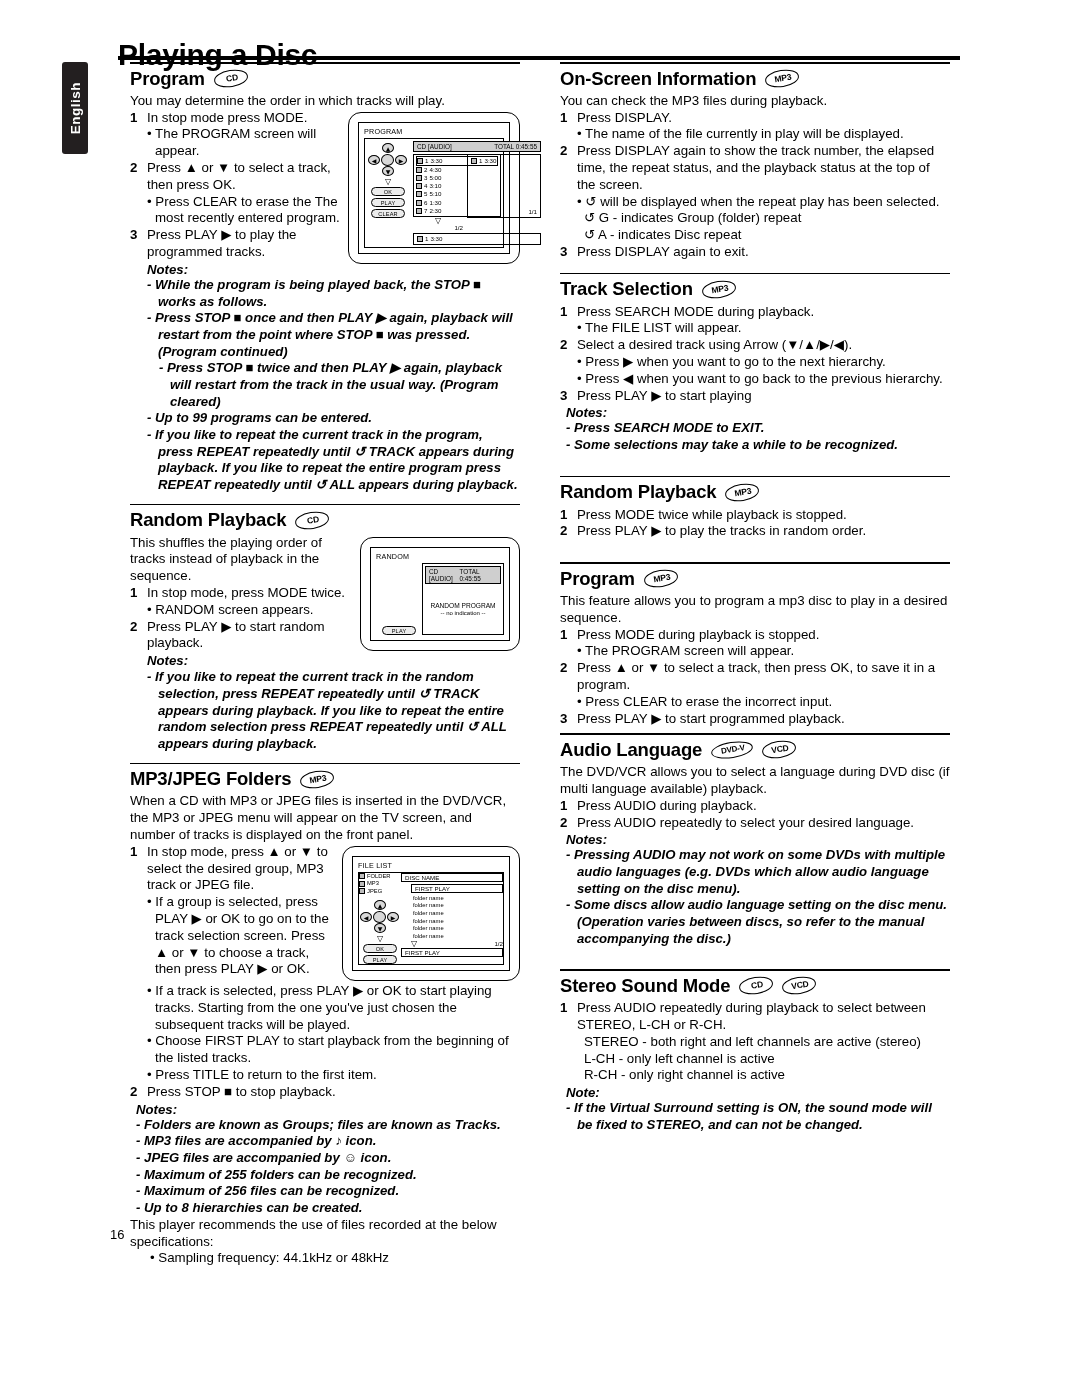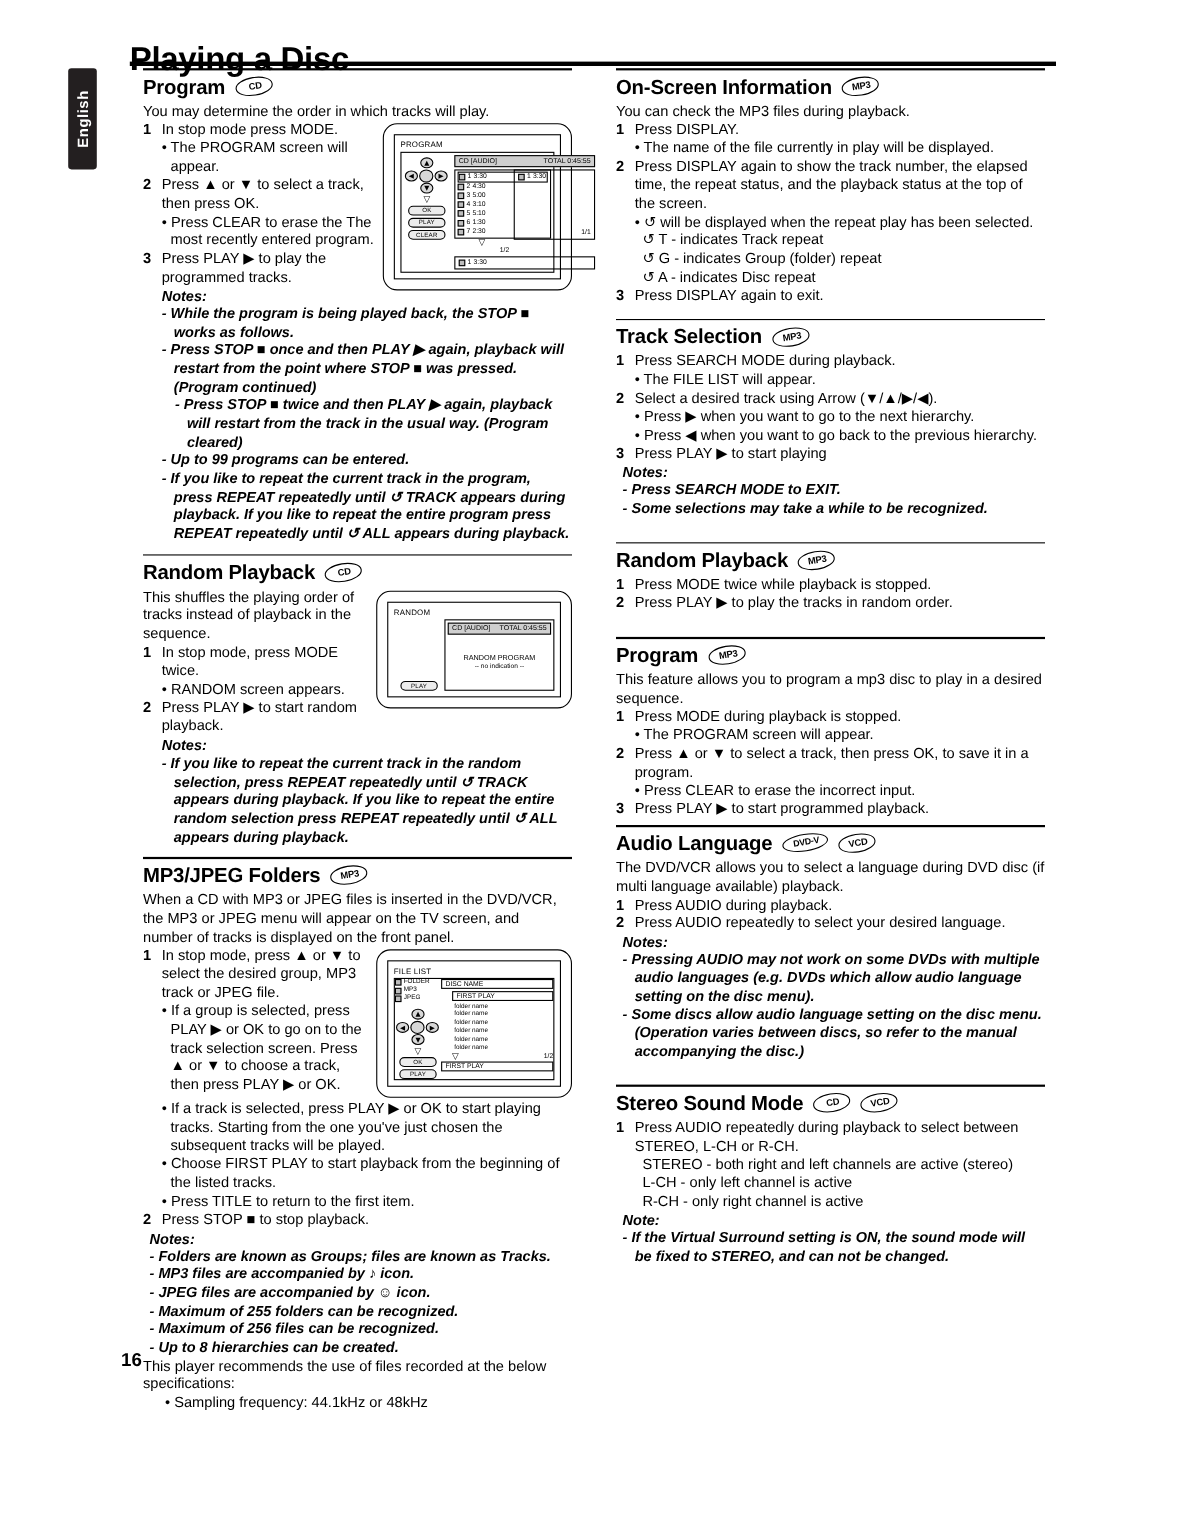--- a/index.html
+++ b/index.html
@@ -32,21 +32,21 @@
   .page-title{
     position:absolute; left:118px; top:18px;
     font-size:30px; font-weight:bold; letter-spacing:-0.3px;
   }
   .title-rule{
     position:absolute; left:118px; top:56px; width:842px; height:4px; background:#000;
   }
 
   .page-num{
     position:absolute; left:110px; top:1227px;
-    font-size:17px; font-weight:bold;
+    font-size:13px; font-weight:normal;
   }
 
   
   .col{ position:absolute; top:62px; width:390px; }
   .col-left{ left:130px; }
   .col-right{ left:560px; }
 
   
   .section{ margin-bottom:6px; }
   .sec-rule{ height:1.6px; background:#000; margin-bottom:3px; }
@@ -310,21 +310,21 @@
     </div>
 
     <div class="section" style="margin-top:10px;">
       <div class="sec-rule"></div>
       <div class="sec-head">
         <span>Random Playback</span>
         <span class="badge">CD</span>
       </div>
 
       <div class="with-fig">
-        <div class="fig-right" style="width:178px;">
+        <div class="fig-right" style="width:160px;">
           <div class="tv">
             <div class="tv-inner">
               <div class="tv-label">RANDOM</div>
               <div class="osd" style="border:none;">
                 <div class="osd-pad" style="display:flex;align-items:flex-end;">
                   <div class="pill">PLAY</div>
                 </div>
                 <div class="osd-main" style="border:1.3px solid #000;">
                   <div class="rnd-bar">
                     <span>CD [AUDIO]</span>
@@ -484,21 +484,20 @@
         <div class="step">
             <span class="step-n">1</span>
             <span class="step-b">Press DISPLAY.</span>
           </div>
         <div class="bullet ind">• The name of the file currently in play will be displayed.</div>
         <div class="step">
             <span class="step-n">2</span>
             <span class="step-b">Press DISPLAY again to show the track number, the elapsed time, the repeat status, and the playback status at the top of the screen.</span>
           </div>
         <div class="bullet ind">• ↺ will be displayed when the repeat play has been selected.</div>
-        <div class="bullet ind" style="padding-left:0;text-indent:0;margin-left:24px;">↺ T - indicates Track repeat</div>
         <div class="bullet ind" style="padding-left:0;text-indent:0;margin-left:24px;">↺ G - indicates Group (folder) repeat</div>
         <div class="bullet ind" style="padding-left:0;text-indent:0;margin-left:24px;">↺ A - indicates Disc repeat</div>
         <div class="step">
             <span class="step-n">3</span>
             <span class="step-b">Press DISPLAY again to exit.</span>
           </div>
       </div>
     </div>
 
     <div class="section" style="margin-top:12px;">

